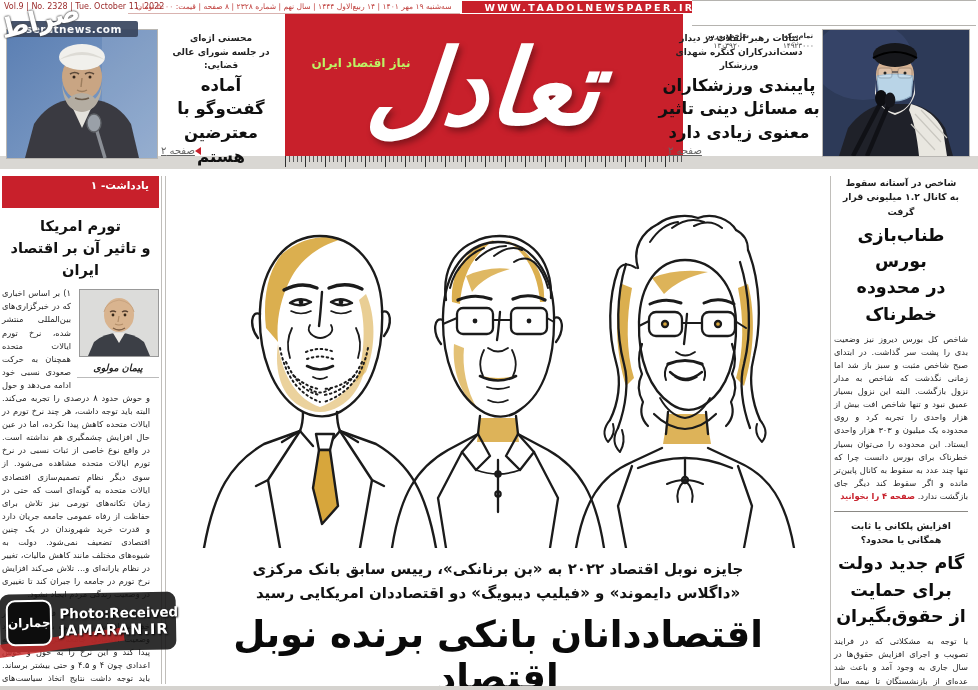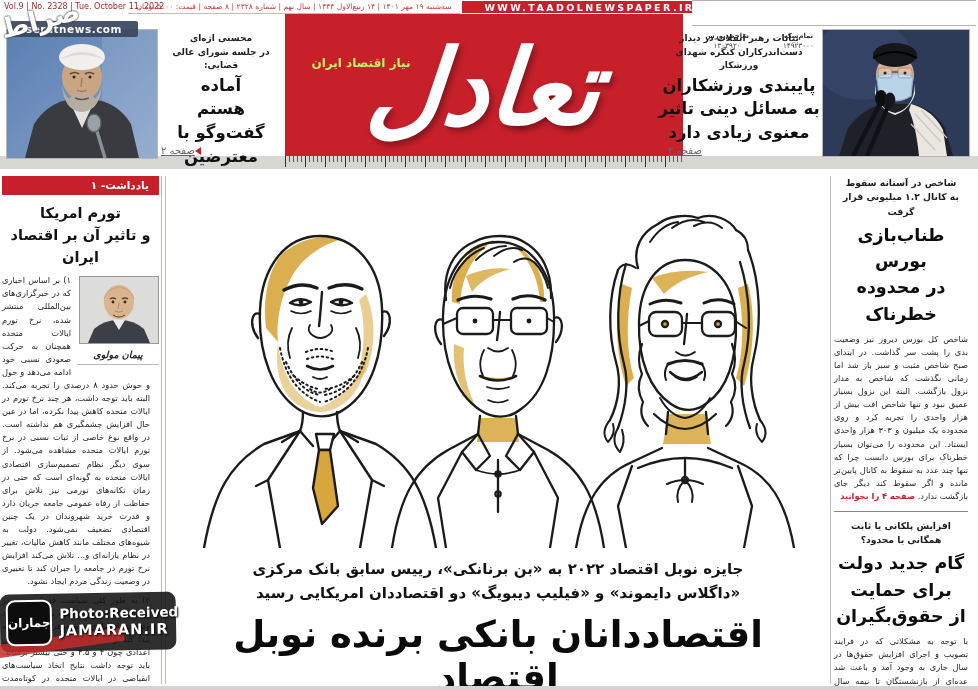--- a/index.html
+++ b/index.html
@@ -46,21 +46,21 @@
   .ruler{left:285px;top:156px;width:398px;height:11px;
          background-image:repeating-linear-gradient(90deg,#2e2e2e 0 1px,transparent 1px 20px),
                           repeating-linear-gradient(90deg,#5a5a5a 0 1px,transparent 1px 4px);
          background-size:100% 11px,100% 6px;background-repeat:no-repeat;}
 
   
   .vrule{width:1px;background:#c0beba;top:176px;height:508px;}
 
   
   .note-col{left:2px;top:176px;width:157px;}
-  .note-banner{height:19px;background:#c8202b;color:#fff;font-size:10.5px;font-weight:bold;
+  .note-banner{height:32px;background:#c8202b;color:#fff;font-size:10.5px;font-weight:bold;
                line-height:19px;direction:rtl;padding-right:10px;box-sizing:border-box;}
   .note-title{font-size:14.5px;font-weight:bold;color:#111;line-height:1.5;margin-top:8px;}
   .note-body{margin-top:6px;font-size:8.3px;line-height:1.58;text-align:justify;color:#262626;}
   .note-body p{margin:0 9px 5px 0;}
   .author-box{float:right;width:82px;margin:2px 0 4px 6px;font-style:italic;}
   .author-photo{width:78px;height:66px;border:1px solid #999;background:#dcdcda;overflow:hidden;}
   .author-name{font-size:9.5px;font-weight:bold;text-align:center;padding:3px 0 2px 0;
                border-bottom:1px solid #bbb;}
 
   
@@ -161,22 +161,22 @@
     </svg>
   </div>
 
   <div class="abs rtl tl-block">
     <div class="kicker c">
       <div>محسنی اژه‌ای</div>
       <div>در جلسه شورای عالی قضایی:</div>
     </div>
     <div class="top-headline c">
       <div>آماده</div>
+      <div>گفت‌وگو با معترضین</div>
       <div>هستم</div>
-      <div>گفت‌وگو با معترضین</div>
     </div>
     <div class="pageref">
       <span class="tri-left"></span>
       <span>صفحه ۲</span>
     </div>
   </div>
 
   <div class="abs rtl tr-block">
     <div class="kicker c">
       <div>بیانات رهبر انقلاب در دیدار</div>

